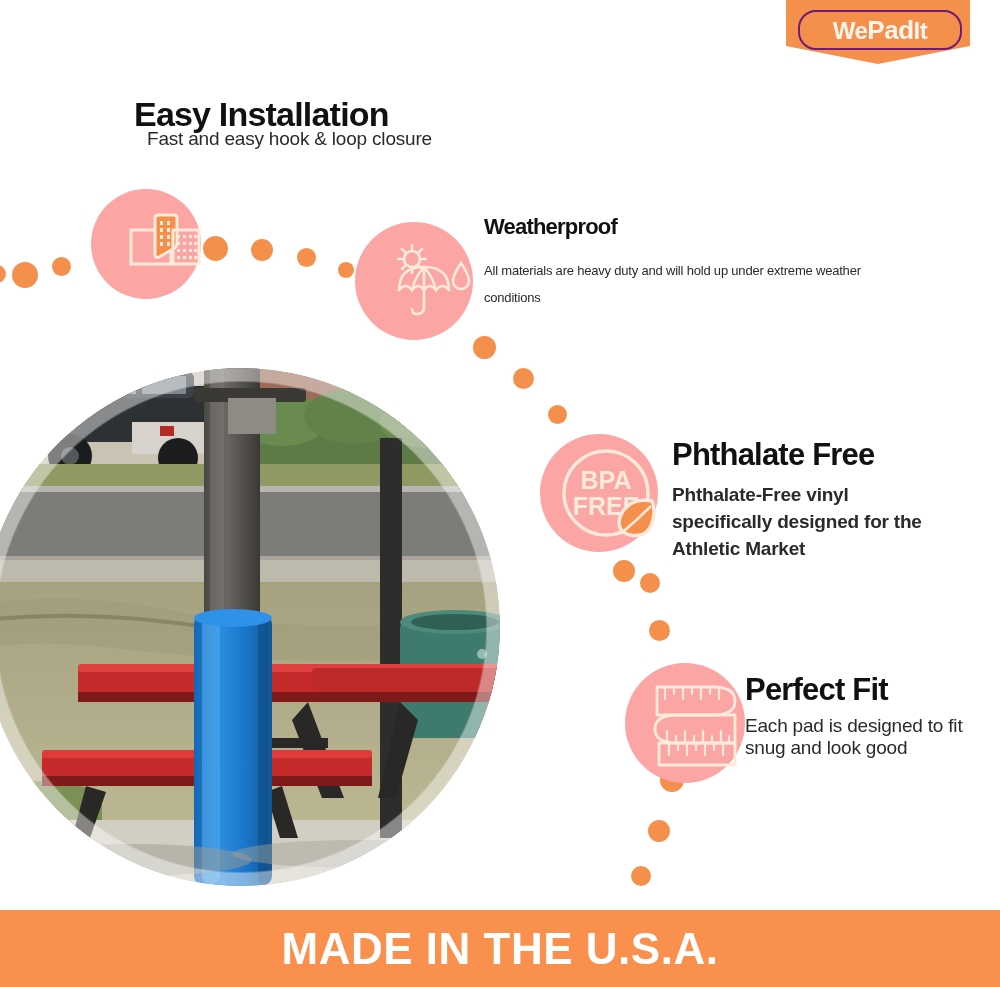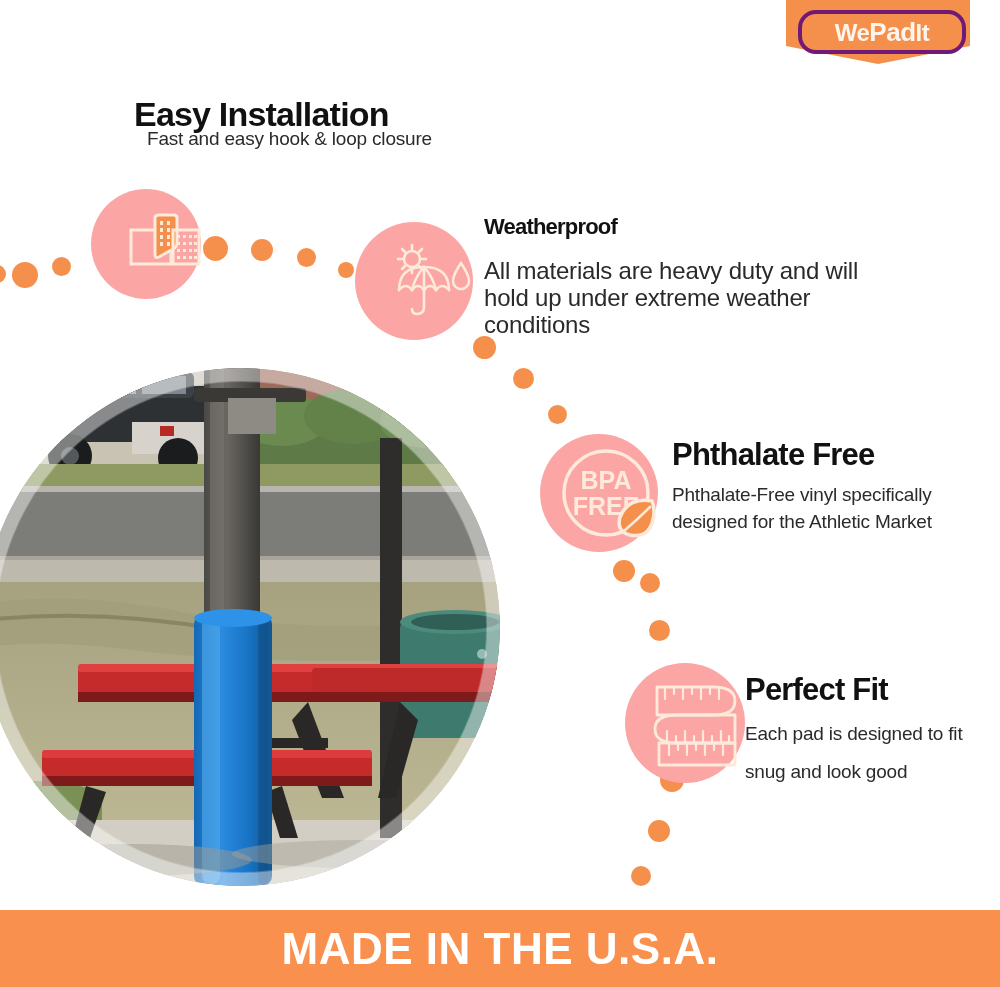--- a/index.html
+++ b/index.html
@@ -16,21 +16,21 @@
   .logo-wrap{
     position:absolute;left:786px;top:0;width:184px;height:64px;
   }
   .logo-shield{
     position:absolute;inset:0;
     background:#F5904C;
     clip-path:polygon(0 0,100% 0,100% 72%,50% 100%,0 72%);
   }
   .logo-inner{
     position:absolute;left:12px;top:10px;width:160px;height:36px;
-    border:4px solid #701a75;border-radius:18px;
+    border:2px solid #701a75;border-radius:18px;
     display:flex;align-items:center;justify-content:center;
     letter-spacing:-0.5px;
   }
   .logo-text{color:#FDF4EC;font-size:24px;line-height:1;white-space:nowrap;}
   .logo-text .lt-we{font-weight:700;}
   .logo-text .lt-pad{font-weight:900;font-size:26px;}
   .logo-text .lt-it{font-weight:700;}
 
   
   .feat-title{
@@ -44,27 +44,27 @@
     position:absolute;
     color:#2a2a2a;
     font-weight:400;
     letter-spacing:-0.2px;
   }
 
   #t1{left:134px;top:95px;font-size:34px;}
   #d1{left:134px;top:126px;font-size:19px;line-height:26px;width:430px;margin-left:13px;}
 
   #t2{left:484px;top:214px;font-size:22px;}
-  #d2{left:484px;top:257px;font-size:24px;line-height:27px;width:420px;}
+  #d2{left:484px;top:257px;font-size:13px;line-height:27px;width:420px;}
 
   #t3{left:672px;top:437px;font-size:31px;}
-  #d3{left:672px;top:481px;font-size:19px;line-height:27px;width:270px;}
+  #d3{left:672px;top:481px;font-size:19px;line-height:27px;width:270px;font-weight:bold;}
 
   #t4{left:745px;top:672px;font-size:31px;}
-  #d4{left:745px;top:715px;font-size:19px;line-height:38px;width:230px;}
+  #d4{left:745px;top:715px;font-size:19px;line-height:22px;width:230px;}
 
   
   .icon-circle{
     position:absolute;border-radius:50%;
     background:#fca5a5;
     display:flex;align-items:center;justify-content:flex-end;
   }
   #ic1{left:91px;top:189px;width:110px;height:110px;}
   #ic2{left:355px;top:222px;width:118px;height:118px;}
   #ic3{left:540px;top:434px;width:118px;height:118px;}

